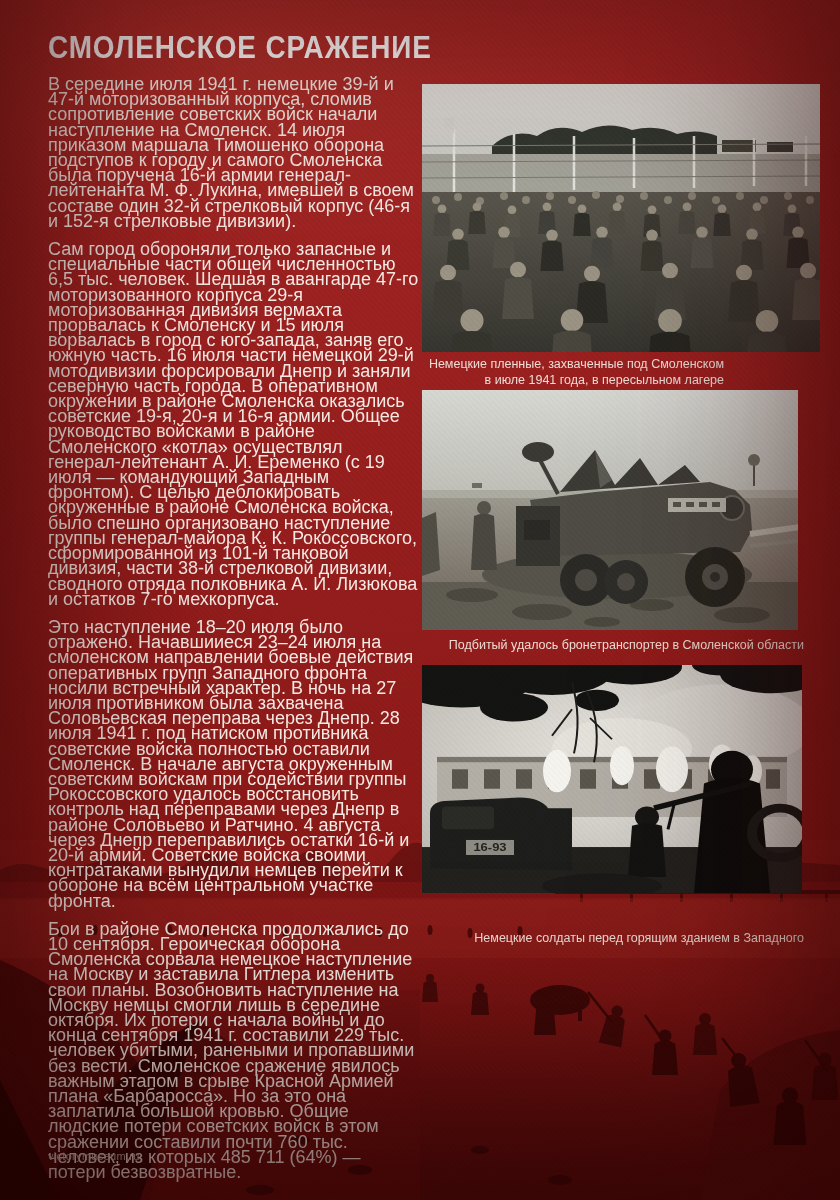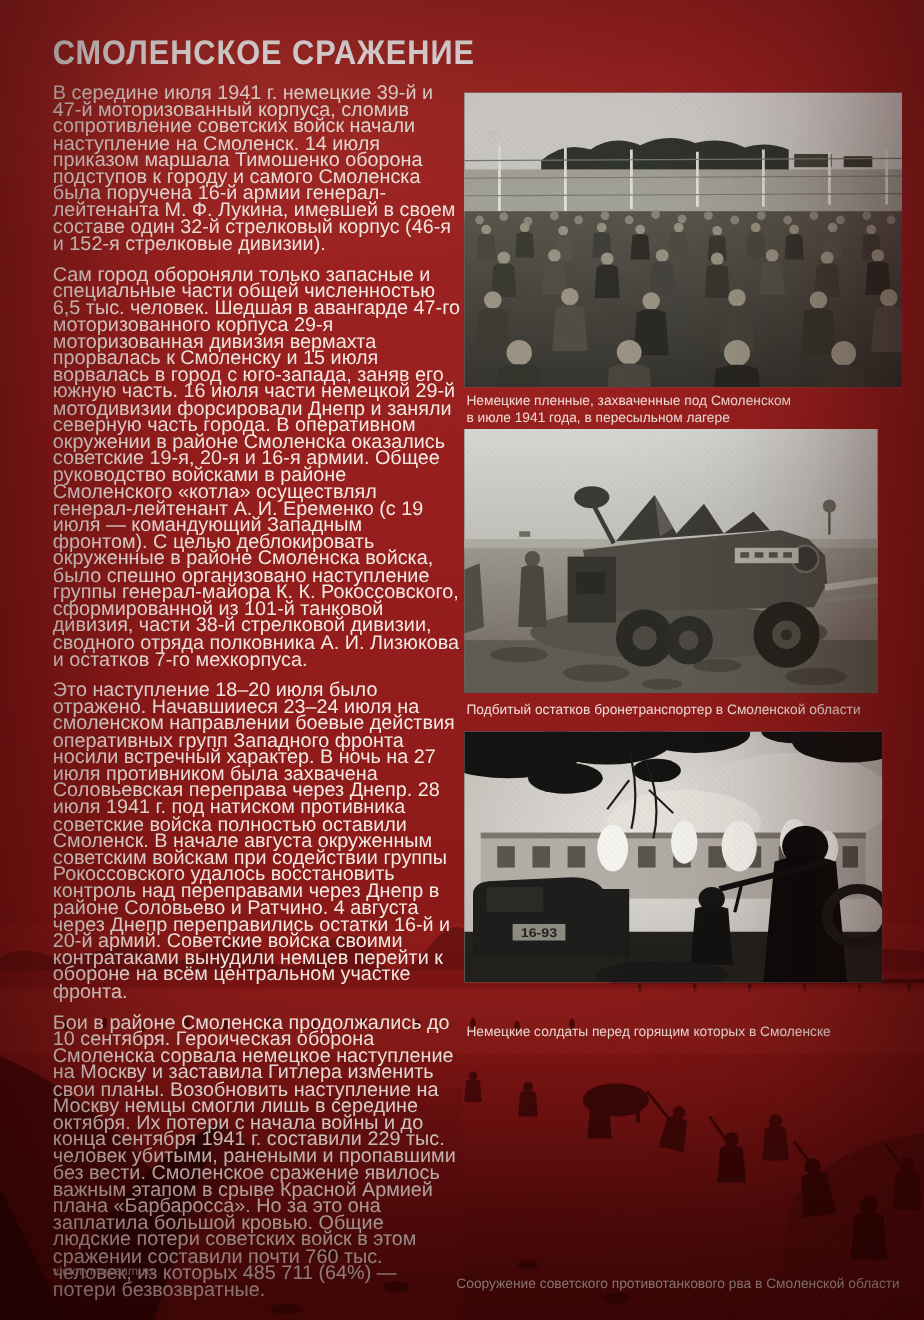--- a/index.html
+++ b/index.html
@@ -20,21 +20,21 @@
   }
   .title .squeeze{display:inline-block;transform:scaleX(.9);transform-origin:left center;}
   .text-col{position:absolute;left:48px;top:77px;width:372px;color:#f6ebe5;
     font-size:18px;line-height:15.2px;}
   .text-col p{margin:0 0 13px 0;}
   .photo{position:absolute;overflow:hidden;background:#777;}
   .photo svg{display:block;width:100%;height:100%;}
   #photo1{left:422px;top:84px;width:398px;height:268px;}
   #photo2{left:422px;top:390px;width:376px;height:240px;}
   #photo3{left:422px;top:665px;width:380px;height:228px;}
-  .caption{position:absolute;color:#f0ded7;font-size:12.5px;line-height:15.5px;}
+  .caption{position:absolute;color:#f0ded7;font-size:12.5px;line-height:15.5px;text-align:right;}
   #cap1{left:424px;top:357px;width:300px;}
   #cap2{left:424px;top:638px;width:380px;}
   #cap3{left:424px;top:931px;width:380px;}
   .ditch-scene{position:absolute;left:0;top:840px;width:840px;height:360px;}
   .ditch-scene svg{display:block;width:100%;height:100%;}
   .site-url{position:absolute;left:48px;top:1150px;color:#d2c8c3;font-size:11px;letter-spacing:.3px;opacity:.9;}
   .footer-caption{position:absolute;right:22px;top:1160px;width:500px;text-align:right;
     color:#efe0da;font-size:12.5px;text-shadow:0 1px 2px rgba(40,0,0,.6);}
 </style>
 </head>
@@ -276,21 +276,21 @@
         <line x1="40" y1="30" x2="58" y2="64" stroke="#3d3b36" stroke-width="4"></line>
         <ellipse cx="38" cy="22" rx="16" ry="10" fill="#3a3934"></ellipse>
       </g>
       <g>
         <circle cx="62" cy="118" r="7" fill="#55524a"></circle>
           <path d="M52,126 Q62,121 72,126 L75,180 H49 Z" fill="#4a4741"></path>
       </g>
       <path d="M0,128 L14,122 L18,180 L0,186 Z" fill="#504d45"></path>
     </svg>
   </div>
-  <div class="caption" id="cap2">Подбитый остатков бронетранспортер в Смоленской области</div>
+  <div class="caption" id="cap2">Подбитый удалось бронетранспортер в Смоленской области</div>
 
   <div class="photo" id="photo3">
     <svg viewBox="0 0 380 258" preserveAspectRatio="none" aria-hidden="true">
       <defs>
         <radialGradient id="smoke" cx="0.5" cy="0.4" r="0.7">
             <stop offset="0" stop-color="#e9e6e1"></stop>
             <stop offset="1" stop-color="#bcb8b1"></stop>
           </radialGradient>
       </defs>
       <rect width="380" height="258" fill="url(#smoke)"></rect>
@@ -347,20 +347,19 @@
       <g>
         <circle cx="310" cy="118" r="21" fill="#0e0e0d"></circle>
           <path d="M282,134 Q310,122 338,134 L348,258 H272 Z" fill="#0c0c0b"></path>
       </g>
       <line x1="232" y1="162" x2="330" y2="134" stroke="#111110" stroke-width="6"></line>
       <line x1="252" y1="158" x2="246" y2="186" stroke="#111110" stroke-width="3"></line>
       <circle cx="358" cy="190" r="28" fill="none" stroke="#1a1a18" stroke-width="10"></circle>
       <ellipse cx="180" cy="250" rx="60" ry="14" fill="#1b1a18"></ellipse>
     </svg>
   </div>
-  <div class="caption" id="cap3">Немецкие солдаты перед горящим которых в Смоленске</div>
+  <div class="caption" id="cap3">Немецкие солдаты перед горящим зданием в Западного</div>
 
   <div class="site-url">victorymuseum.ru</div>
-  <div class="footer-caption">Сооружение советского противотанкового рва в Смоленской области</div>
 
   <div class="grain"></div>
   <div class="vignette"></div>
 </div>
 
 </body></html>

